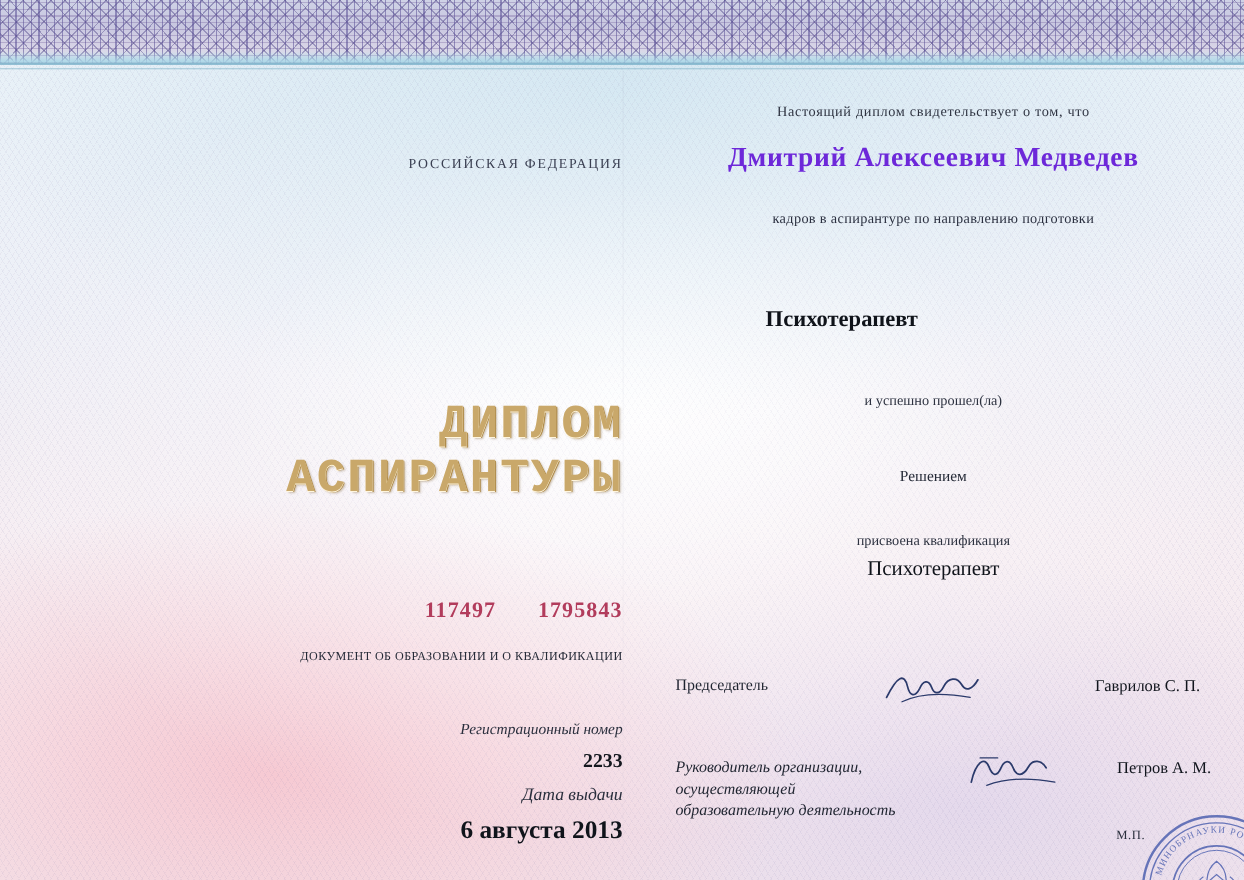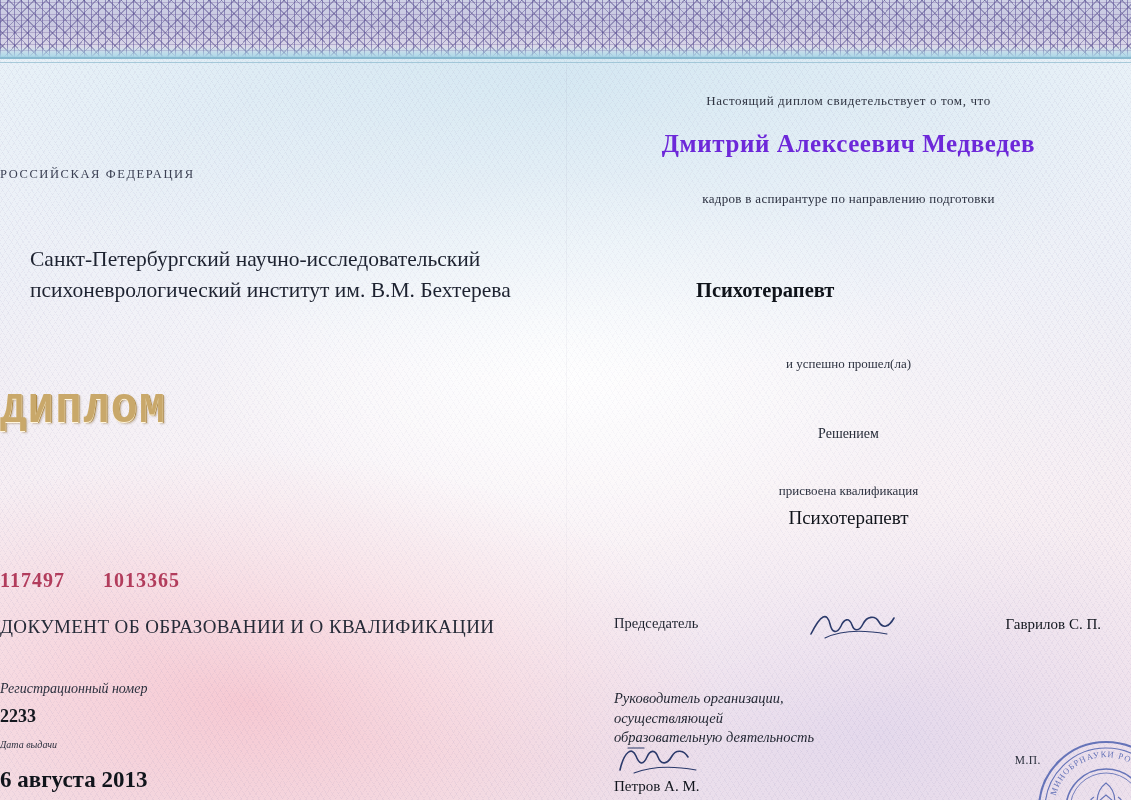--- a/index.html
+++ b/index.html
@@ -77,22 +77,21 @@
     left: 566px; top: 64px;
     width: 1px; height: 736px;
     background: linear-gradient(180deg, rgba(140,140,170,0.10), rgba(140,140,170,0.03));
   }
 
   
   .left {
     position: absolute;
     left: 0; top: 64px;
     width: 566px; height: 584px;
-    text-align: left;
-    margin-top: 25px;
+    text-align: right;
   }
   .rf-label {
     position: absolute;
     left: 0; right: 0; top: 78px;
     font-size: 12.5px;
     letter-spacing: 1.6px;
     color: #3a3f52;
     font-variant: small-caps;
     text-transform: uppercase;
   }
@@ -127,21 +126,21 @@
     left: 0; right: 0; top: 480px;
     color: #b23c5c;
     font-size: 20px;
     font-weight: bold;
     letter-spacing: 1px;
   }
   .numbers span.gap { display: inline-block; width: 26px; }
   .doc-sub {
     position: absolute;
     left: 0; right: 0; top: 527px;
-    font-size: 19px;
+    font-size: 11px;
     letter-spacing: 0.4px;
     color: #262b38;
     text-transform: uppercase;
   }
   .reg-label {
     position: absolute;
     left: 0; right: 0; top: 592px;
     font-style: italic;
     font-size: 14px;
     color: #2a2f3d;
@@ -150,21 +149,21 @@
     position: absolute;
     left: 0; right: 0; top: 617px;
     font-size: 18px;
     font-weight: bold;
     color: #14181f;
   }
   .date-label {
     position: absolute;
     left: 0; right: 0; top: 650px;
     font-style: italic;
-    font-size: 10px;
+    font-size: 16px;
     color: #2a2f3d;
   }
   .date-value {
     position: absolute;
     left: 0; right: 0; top: 678px;
     font-size: 23px;
     font-weight: bold;
     color: #10141b;
   }
 
@@ -230,22 +229,22 @@
     font-size: 19px;
     color: #10141b;
   }
 
   .sig-row {
     position: absolute;
     display: flex;
     align-items: flex-start;
     justify-content: space-between;
   }
-  .sig-row.one { left: 48px; right: 30px; top: 550px; font-family: Liberation Serif, serif; }
-  .sig-row.two { left: 48px; right: 30px; top: 625px; flex-direction: column; }
+  .sig-row.one { left: 48px; right: 40px; top: 550px; font-family: Liberation Serif, serif; }
+  .sig-row.two { left: 48px; right: 30px; top: 625px; }
   .sig-label {
     font-size: 14.5px;
     color: #1f2430;
     text-align: left;
     line-height: 1.35;
   }
   .sig-label.multi { font-style: italic; }
   .sig-name {
     font-size: 15px;
     color: #11151d;
@@ -285,30 +284,30 @@
 
   <div class="top-band"></div>
   <div class="band-line b1"></div>
   <div class="band-line b2"></div>
   <div class="fold"></div>
 
   <div class="left">
 
     <div class="rf-label">РОССИЙСКАЯ ФЕДЕРАЦИЯ</div>
 
-    <div class="inst">Санкт-Петербургский научно-исследовательский психоневрологический институт им. В.М. Бехтерева</div>
 
     <div class="title-block">
       <div class="title-line l1">ДИПЛОМ</div>
+      <div class="title-line l3">АСПИРАНТУРЫ</div>
     </div>
 
     <div class="numbers">
       <span>117497</span>
       <span class="gap"></span>
-      <span>1013365</span>
+      <span>1795843</span>
     </div>
 
     <div class="doc-sub">ДОКУМЕНТ ОБ ОБРАЗОВАНИИ И О КВАЛИФИКАЦИИ</div>
 
     <div class="reg-label">Регистрационный номер</div>
     <div class="reg-value">2233</div>
 
     <div class="date-label">Дата выдачи</div>
     <div class="date-value">6 августа 2013</div>
   </div>

